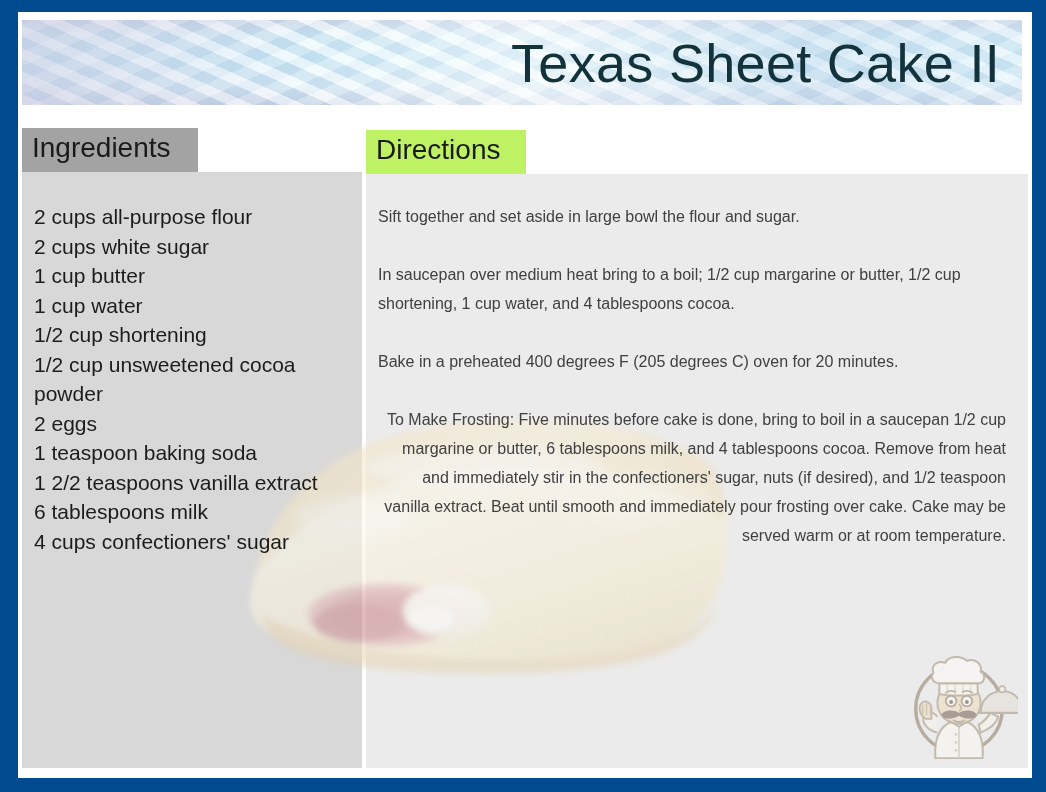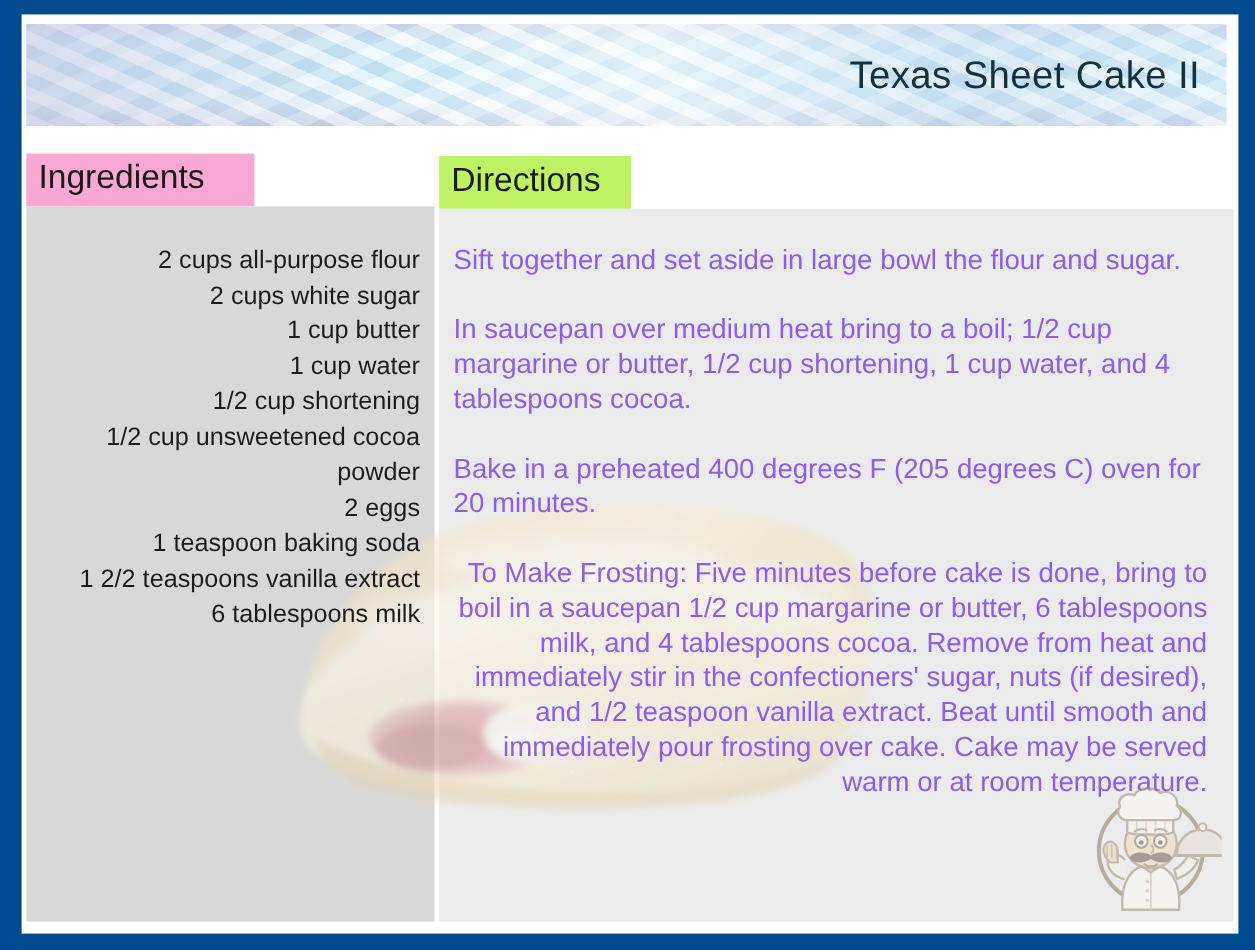--- a/index.html
+++ b/index.html
@@ -49,41 +49,41 @@
          rgba(255,255,255,.40) 0px, rgba(255,255,255,.40) 13px,
          rgba(183,203,228,.26) 13px, rgba(183,203,228,.26) 26px),
       linear-gradient(to bottom, #cfd4e6 0%, #cdeef8 18%, #c8f0fb 48%, #d7eff9 78%, #c9cfe3 100%);
     overflow: hidden;
   }
   #header-title {
     position: absolute;
     right: 22px;
     top: 50%;
     transform: translateY(-50%);
-    font-size: 32px;
+    font-size: 54px;
     color: #12333b;
     letter-spacing: .3px;
     white-space: nowrap;
   }
 
   
   .section-tab {
     position: absolute;
     font-size: 28px;
     color: #1a1a1a;
     box-sizing: border-box;
     padding: 4px 0 5px 10px;
     white-space: nowrap;
   }
   #tab-ingredients {
     left: 4px;
     top: 116px;
-    width: 190px;
+    width: 176px;
     height: 44px;
-    background: #f9a8d4;
+    background: #a3a3a3;
   }
   #tab-directions {
     left: 348px;
     top: 118px;
     width: 160px;
     height: 44px;
     background: #bef264;
   }
 
   
@@ -109,29 +109,29 @@
   }
 
   
   #ingredient-list {
     position: relative;
     z-index: 3;
     font-size: 21px;
     line-height: 29.5px;
     color: #1c1c1c;
   }
-  .ingredient-item { white-space: normal; text-align: right; }
+  .ingredient-item { white-space: normal; }
 
   
   #direction-list {
     position: relative;
     z-index: 3;
-    font-size: 23px;
+    font-size: 16px;
     line-height: 29px;
-    color: #8b5cf6;
+    color: #404040;
   }
   .direction-step { margin: 0 0 29px 0; }
   .direction-step:last-child { margin-bottom: 0; text-align: right; }
 
   
   #cake-watermark {
     position: absolute;
     left: 215px;
     top: 385px;
     width: 505px;
@@ -172,20 +172,21 @@
           <div class="ingredient-item">2 cups all-purpose flour</div>
           <div class="ingredient-item">2 cups white sugar</div>
           <div class="ingredient-item">1 cup butter</div>
           <div class="ingredient-item">1 cup water</div>
           <div class="ingredient-item">1/2 cup shortening</div>
           <div class="ingredient-item">1/2 cup unsweetened cocoa powder</div>
           <div class="ingredient-item">2 eggs</div>
           <div class="ingredient-item">1 teaspoon baking soda</div>
           <div class="ingredient-item">1 2/2 teaspoons vanilla extract</div>
           <div class="ingredient-item">6 tablespoons milk</div>
+          <div class="ingredient-item">4 cups confectioners' sugar</div>
         </div>
     </div>
 
     <div class="panel" id="panel-directions">
       <div id="direction-list">
           <p class="direction-step">Sift together and set aside in large bowl the flour and sugar.</p>
           <p class="direction-step">In saucepan over medium heat bring to a boil; 1/2 cup margarine or butter, 1/2 cup shortening, 1 cup water, and 4 tablespoons cocoa.</p>
           <p class="direction-step">Bake in a preheated 400 degrees F (205 degrees C) oven for 20 minutes.</p>
           <p class="direction-step">To Make Frosting:  Five minutes before cake is done, bring to boil in a saucepan 1/2 cup margarine or butter, 6 tablespoons milk, and 4 tablespoons cocoa. Remove from heat and immediately stir in the confectioners' sugar, nuts (if desired), and 1/2 teaspoon vanilla extract. Beat until smooth and immediately pour frosting over cake. Cake may be served warm or at room temperature.</p>
         </div>

